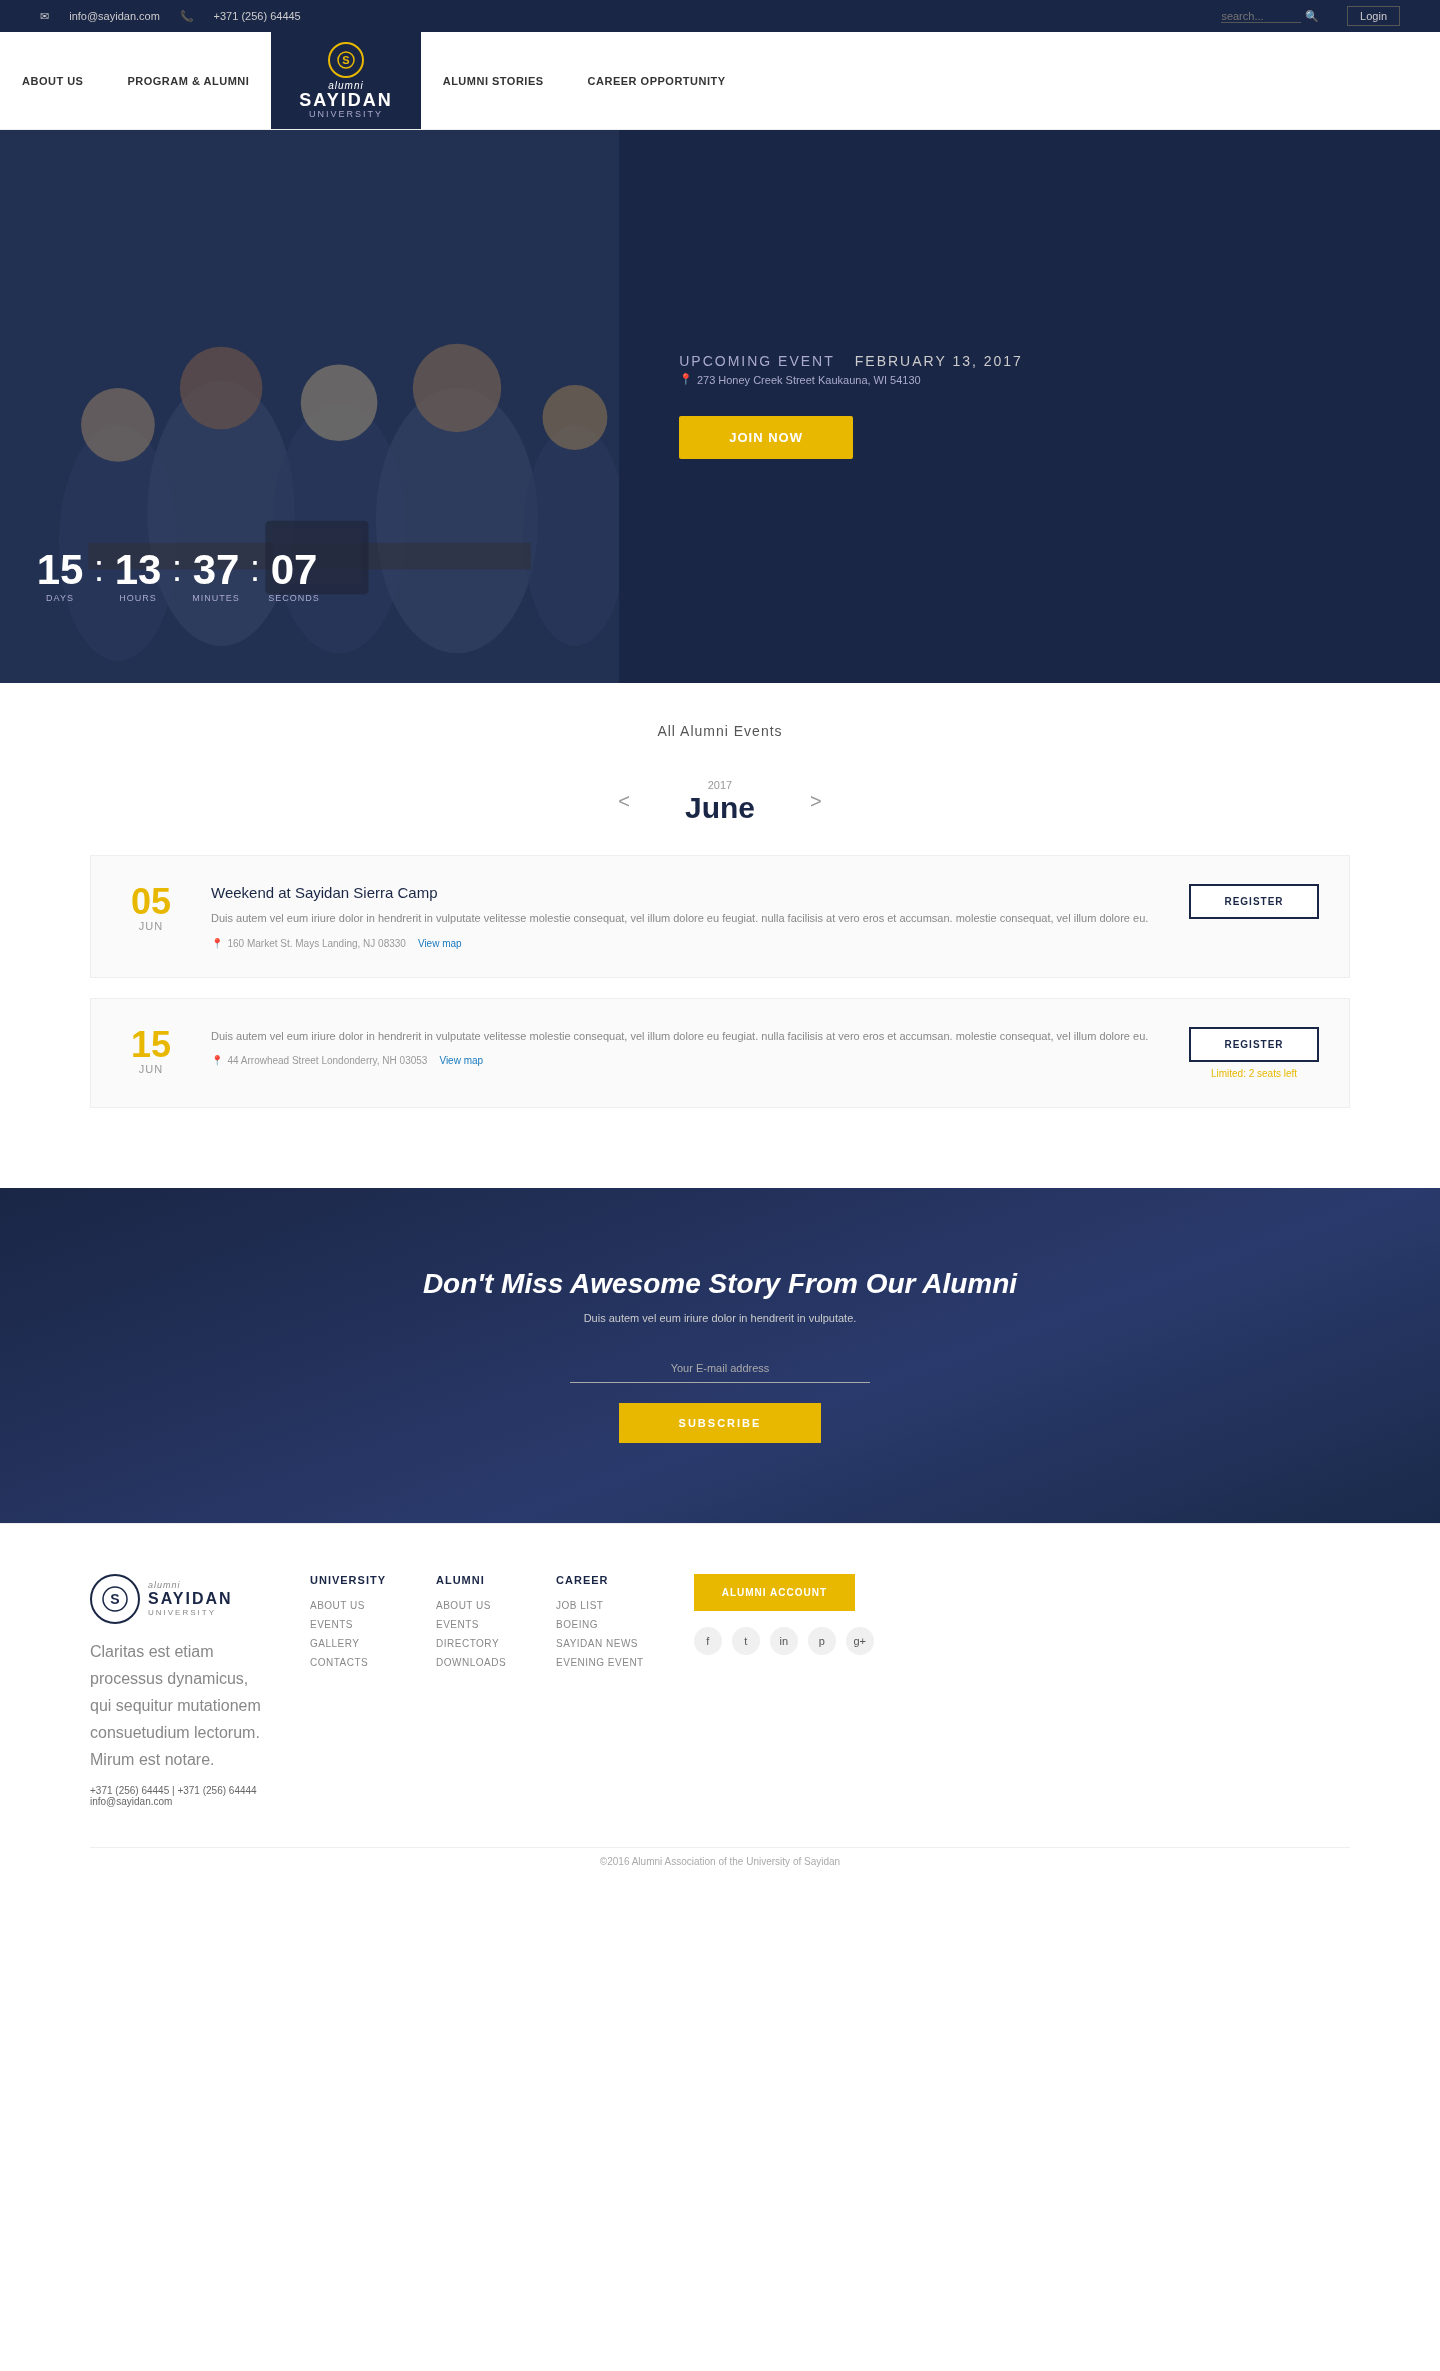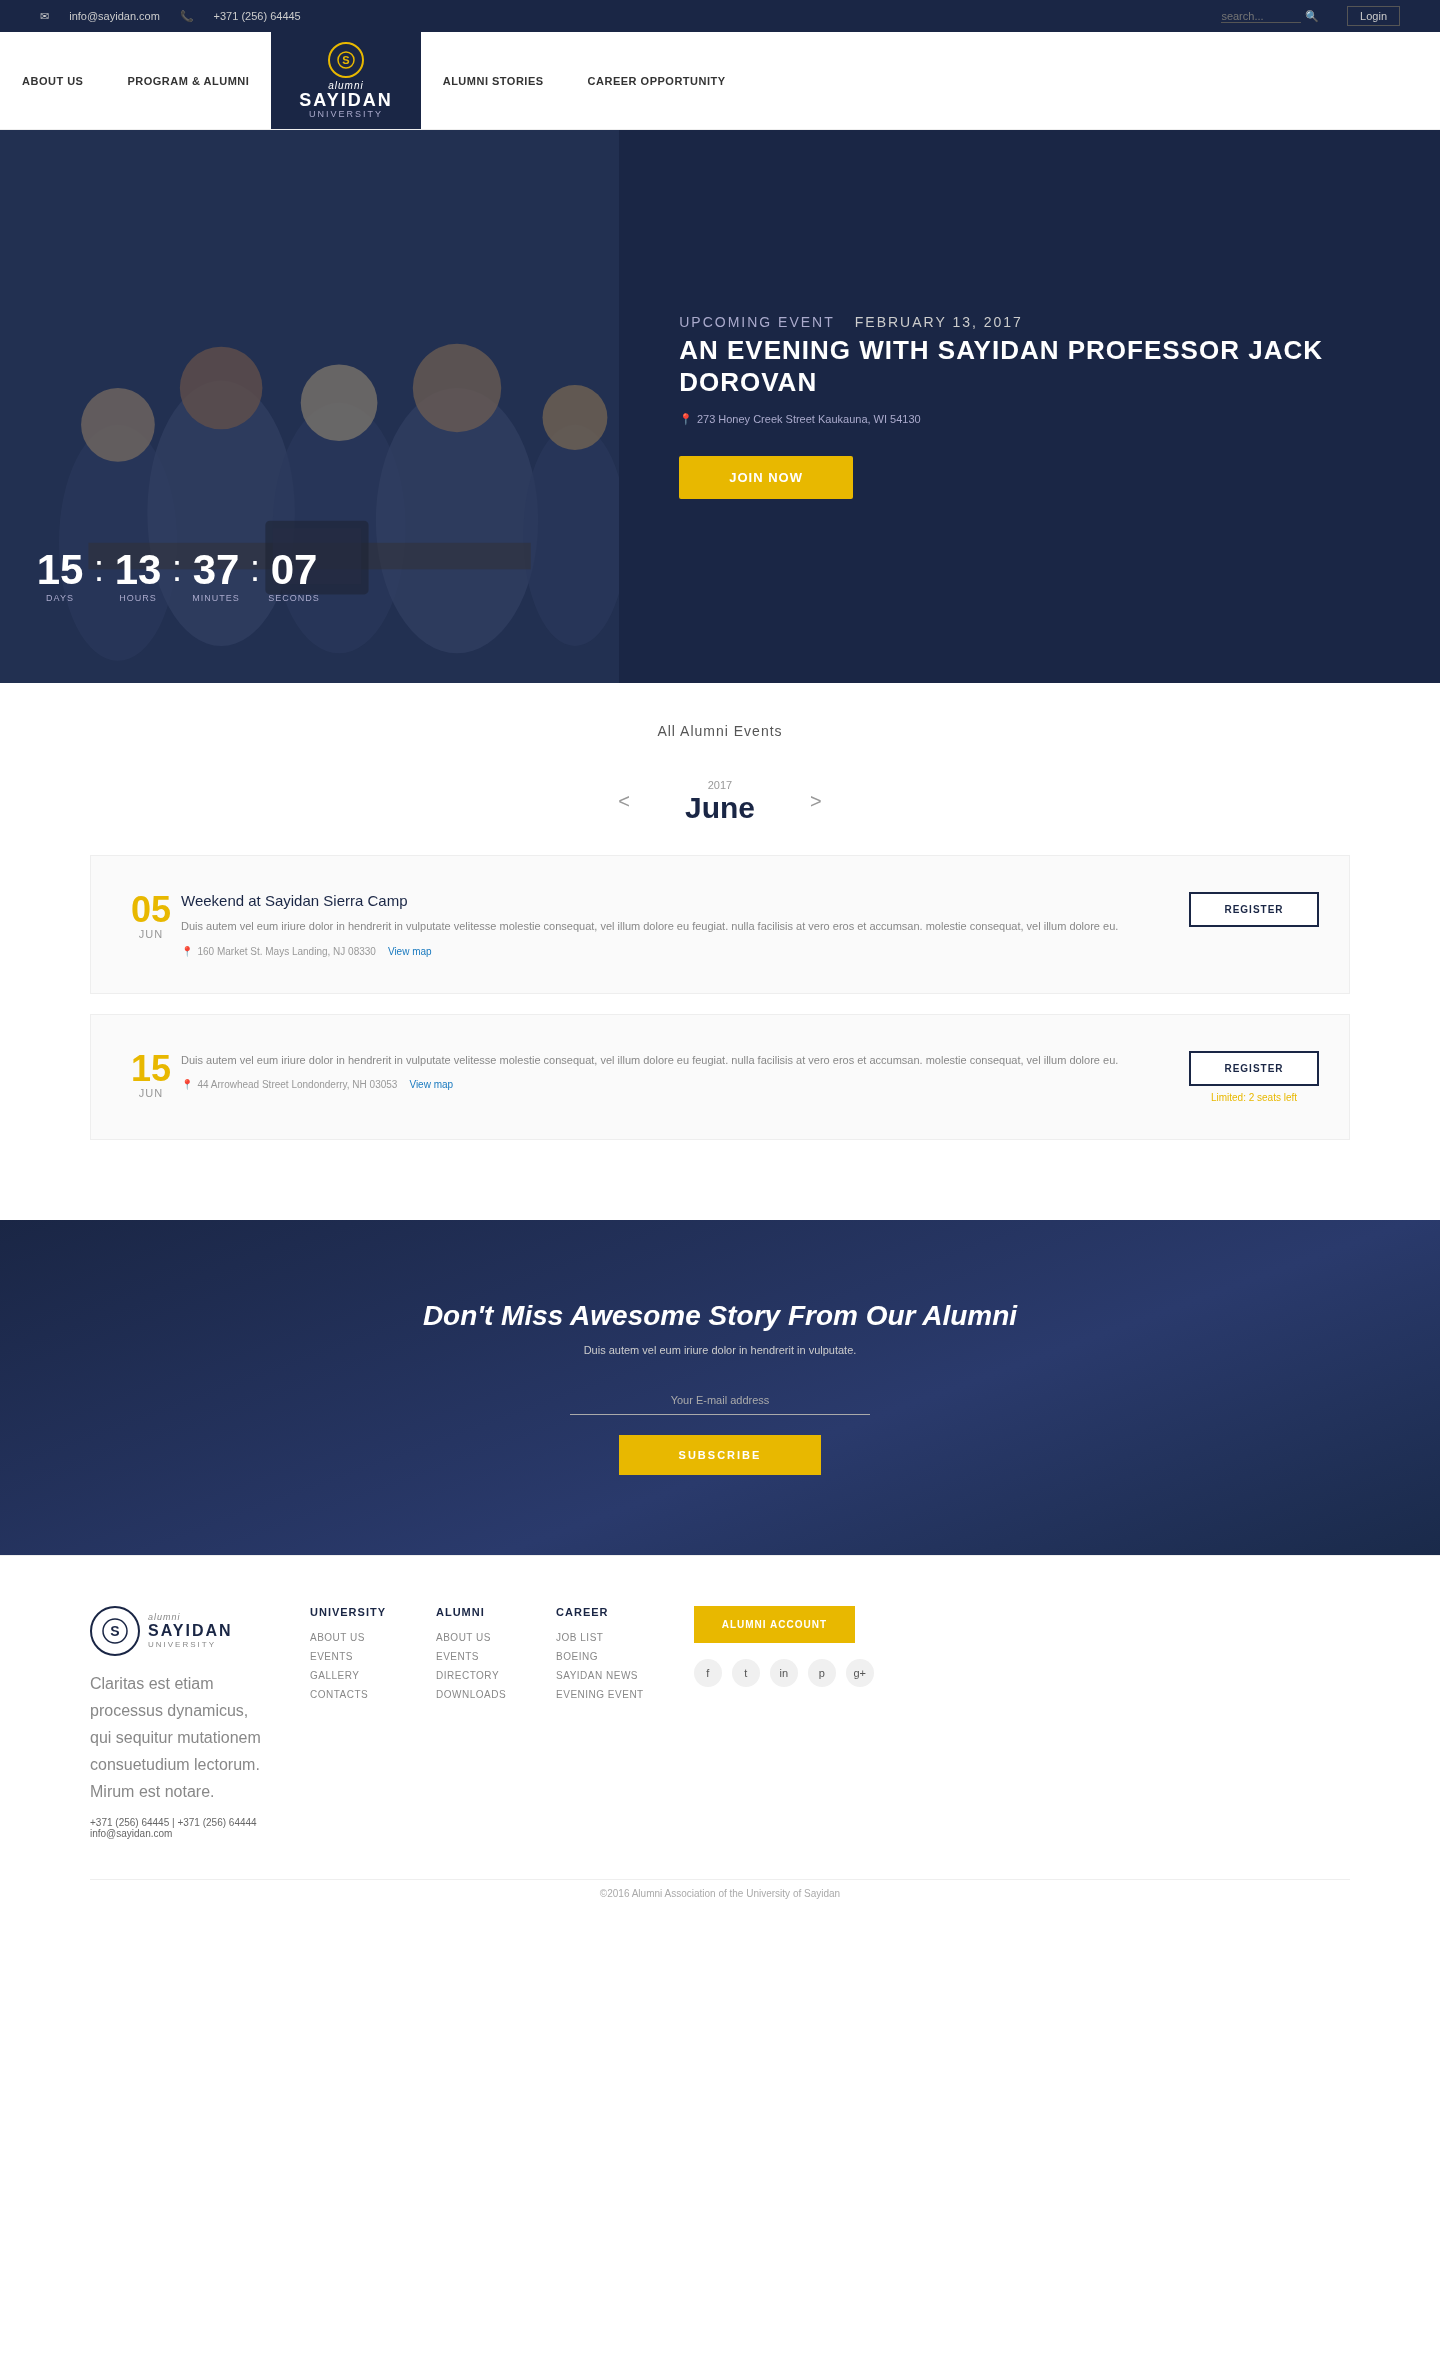--- a/index.html
+++ b/index.html
@@ -245,23 +245,24 @@
       font-size: 30px;
       font-weight: 700;
       color: #1a2645;
       text-align: center;
     }
 
     
     .event-card {
       background: #fafafa;
       border: 1px solid #eee;
-      padding: 36px 30px;
+      padding: 28px 30px;
       margin-bottom: 20px;
       display: flex;
+      gap: 30px;
       align-items: flex-start;
     }
     .event-card-date {
       min-width: 60px;
       text-align: center;
     }
     .event-card-day {
       font-size: 36px;
       font-weight: 700;
       color: #e8b800;
@@ -586,21 +587,20 @@
         <div class="countdown-num">07</div>
         <div class="countdown-label">Seconds</div>
       </div>
     </div>
   </div>
   <div class="hero-content">
     <div class="event-label">
       <span>UPCOMING EVENT</span>
       <span class="event-date">FEBRUARY 13, 2017</span>
     </div>
-    <h1 class="event-title">AN EVENING WITH SAYIDAN PROFESSOR JACK DOROVAN</h1>
     <div class="event-address">
       <span>📍</span>
       <span>273 Honey Creek Street Kaukauna, WI 54130</span>
     </div>
     <button class="join-btn">Join Now</button>
   </div>
 </section>
 
 <section class="events-section">
   <div class="section-title">All Alumni Events</div>

